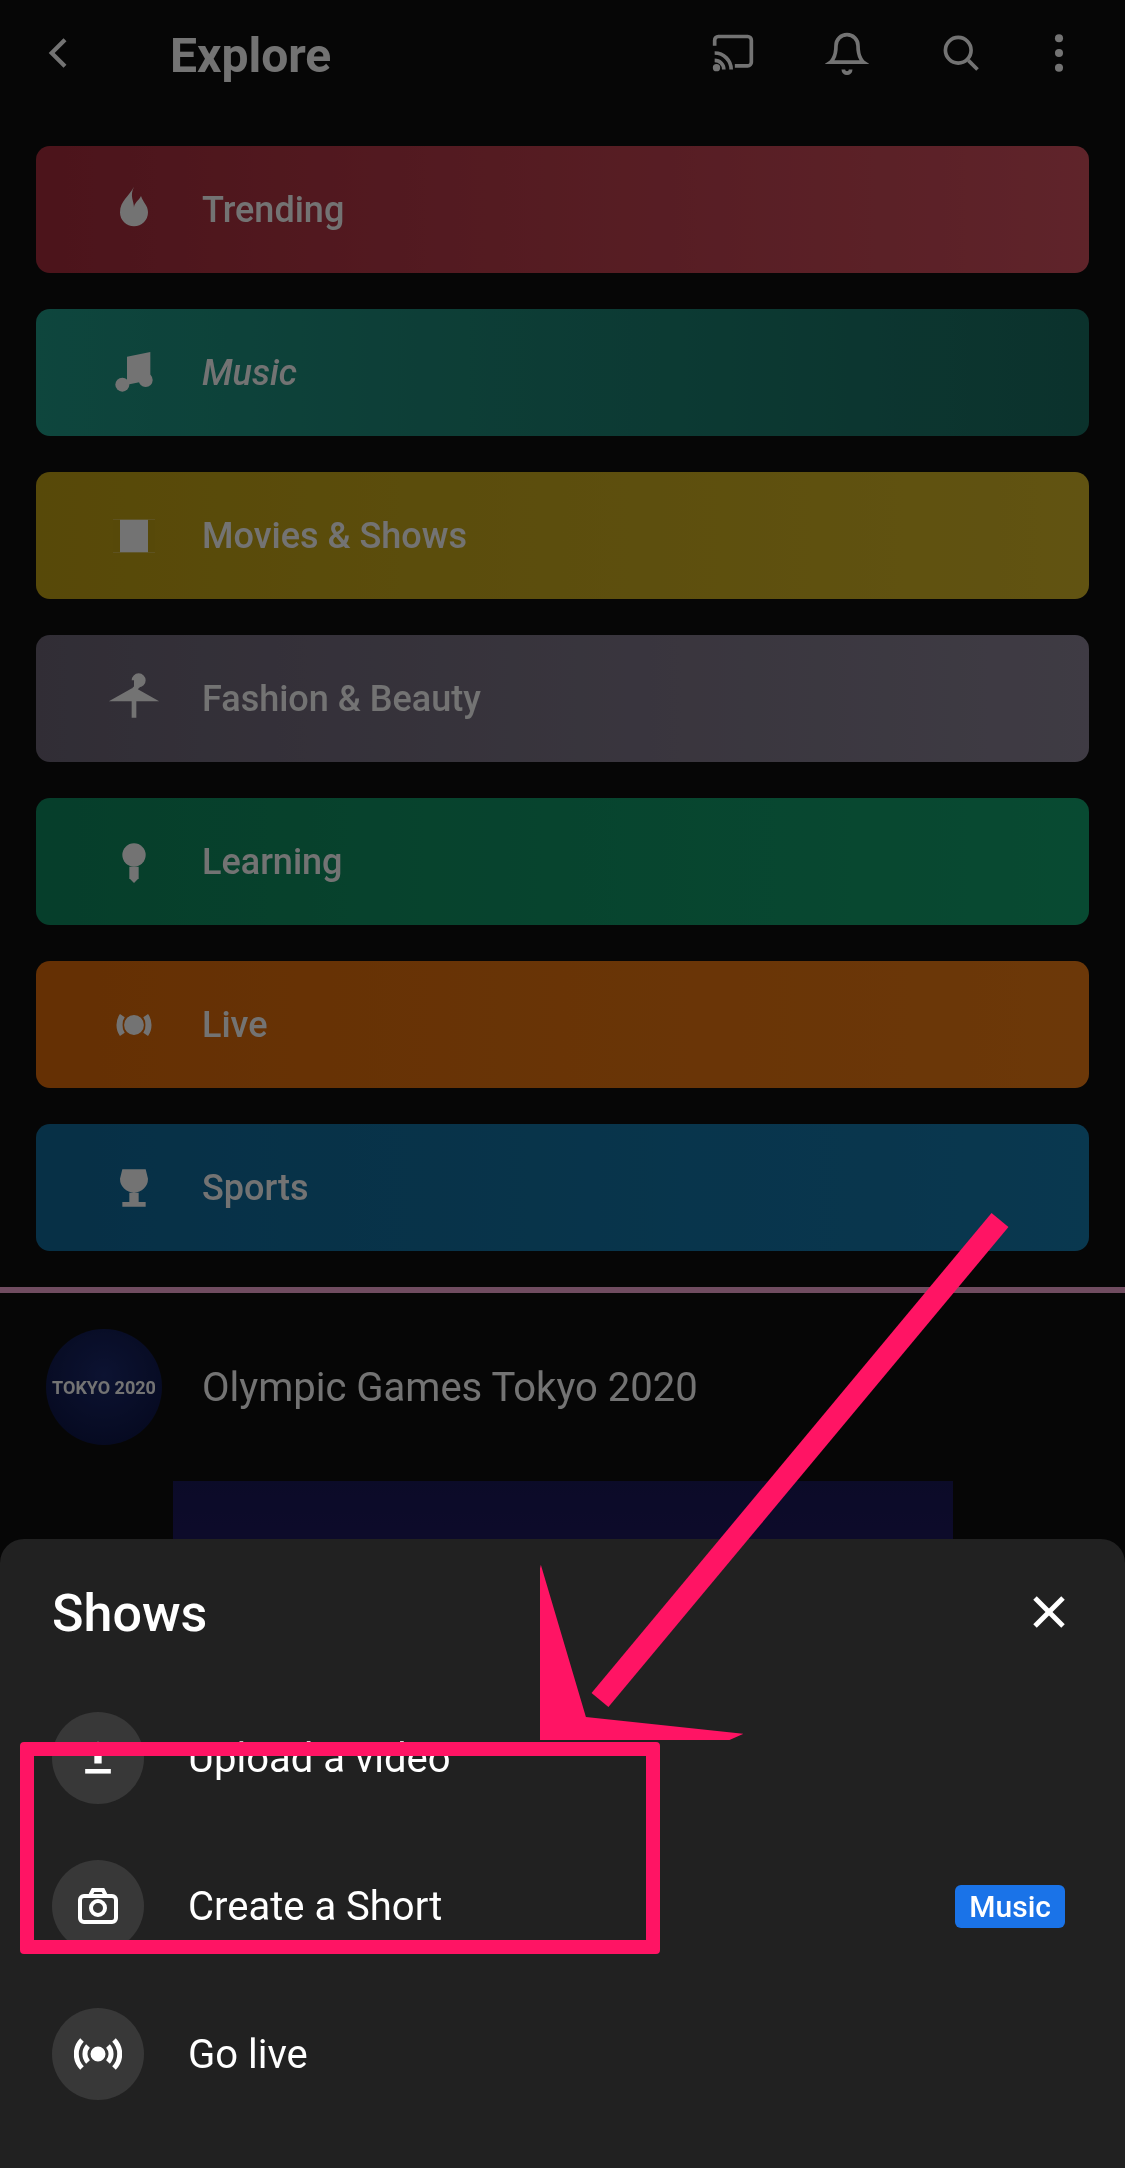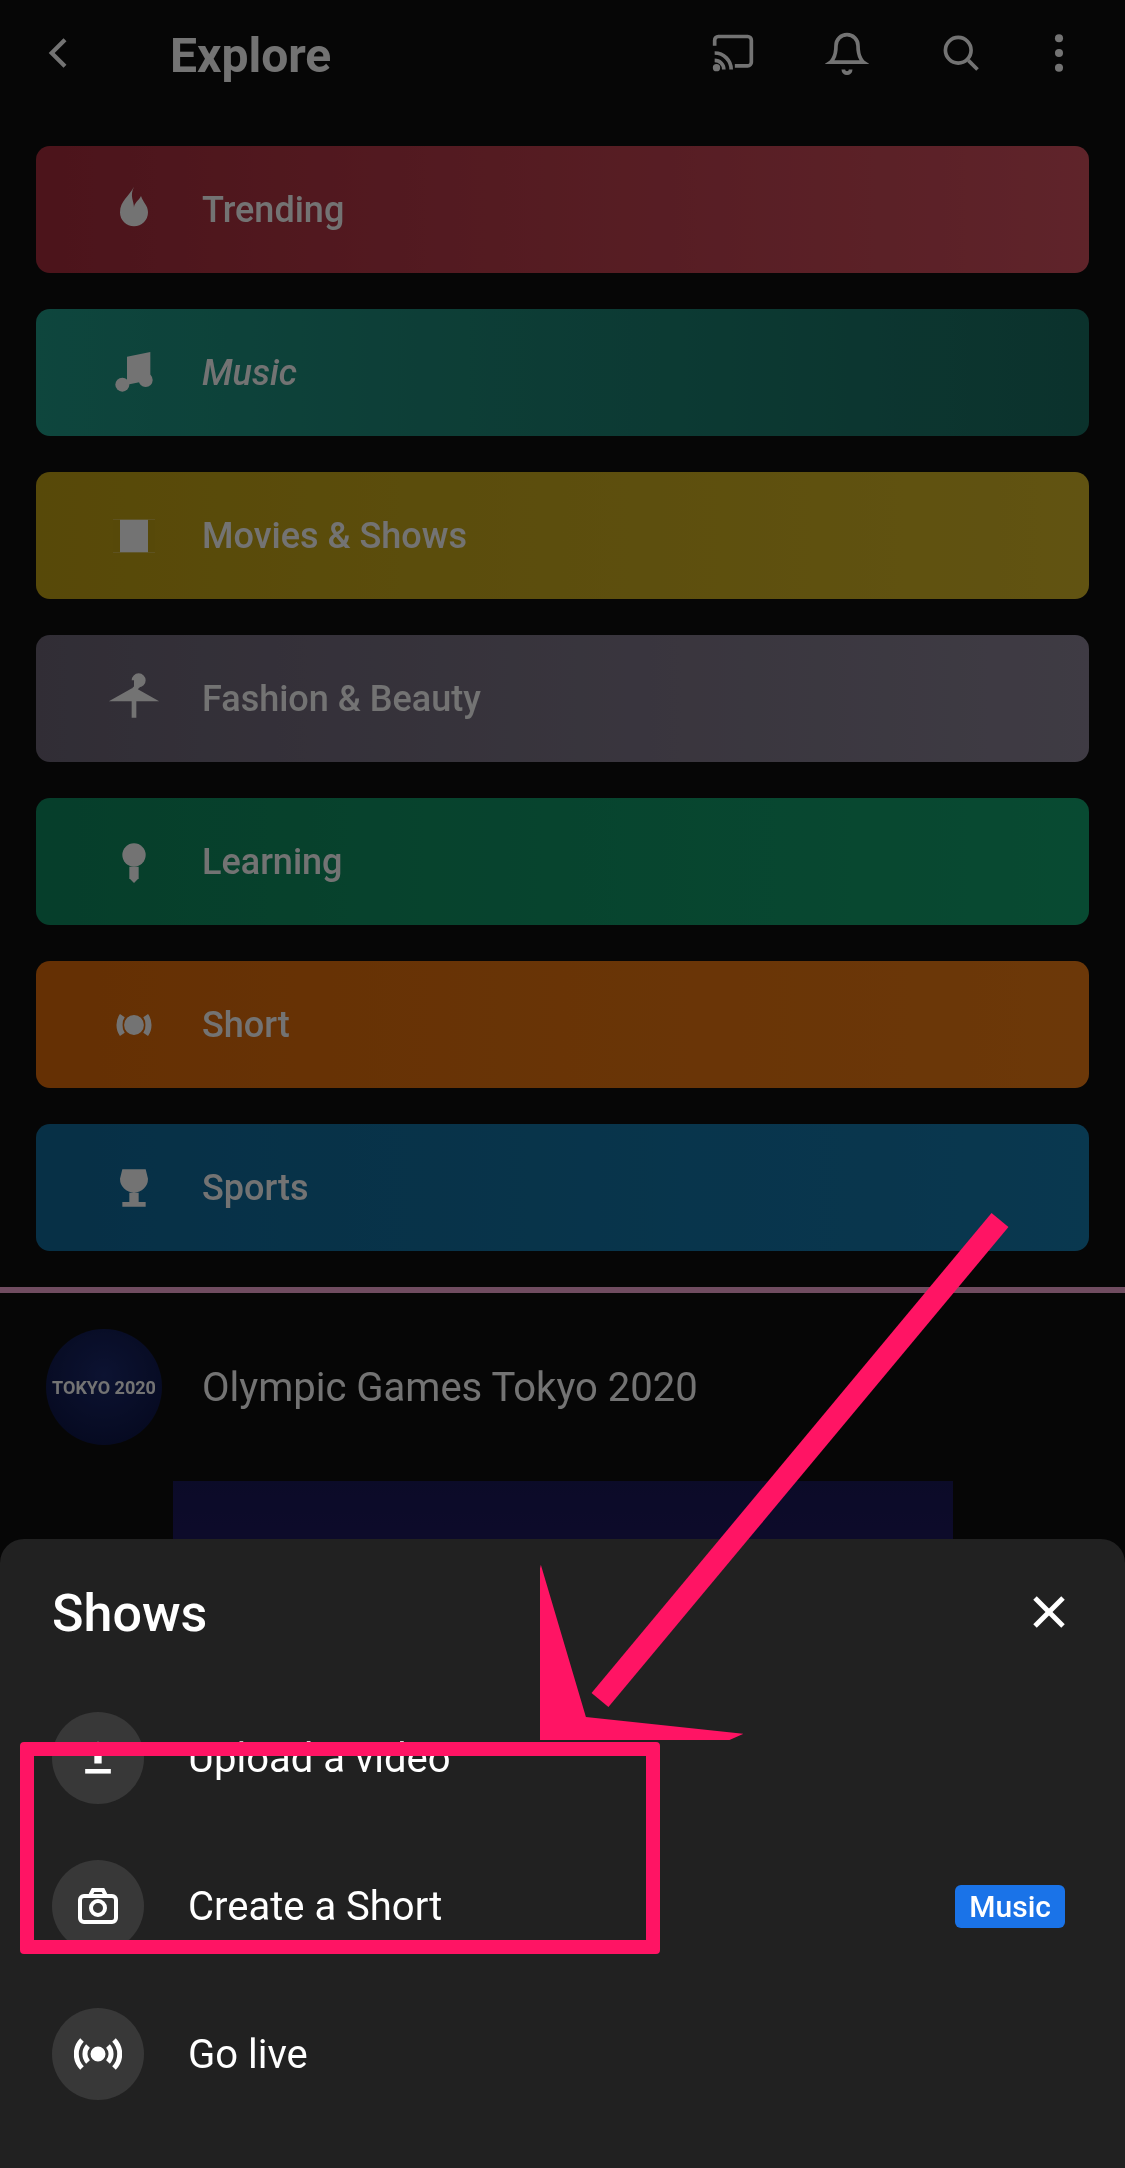--- a/index.html
+++ b/index.html
@@ -214,21 +214,21 @@
         <circle cx="12" cy="9" r="5"></circle>
         <path d="M10 14h4v5l-2 2-2-2z"></path>
       </svg>
     <span class="card-label">Learning</span>
   </div>
   <div class="card c-live">
     <svg class="card-icon" viewBox="0 0 24 24" fill="none" stroke="#fff" stroke-width="2.5">
         <circle cx="12" cy="12" r="3" fill="#fff"></circle>
         <path d="M7 8a7 7 0 0 0 0 8M17 8a7 7 0 0 1 0 8"></path>
       </svg>
-    <span class="card-label">Short</span>
+    <span class="card-label">Live</span>
   </div>
   <div class="card c-sports">
     <svg class="card-icon" viewBox="0 0 24 24" fill="#fff">
         <path d="M7 4h10l1 4a6 6 0 0 1-12 0zM10 14h4v4h3v2H7v-2h3z"></path>
       </svg>
     <span class="card-label">Sports</span>
   </div>
 </div>
 
 <div class="channel-row">

